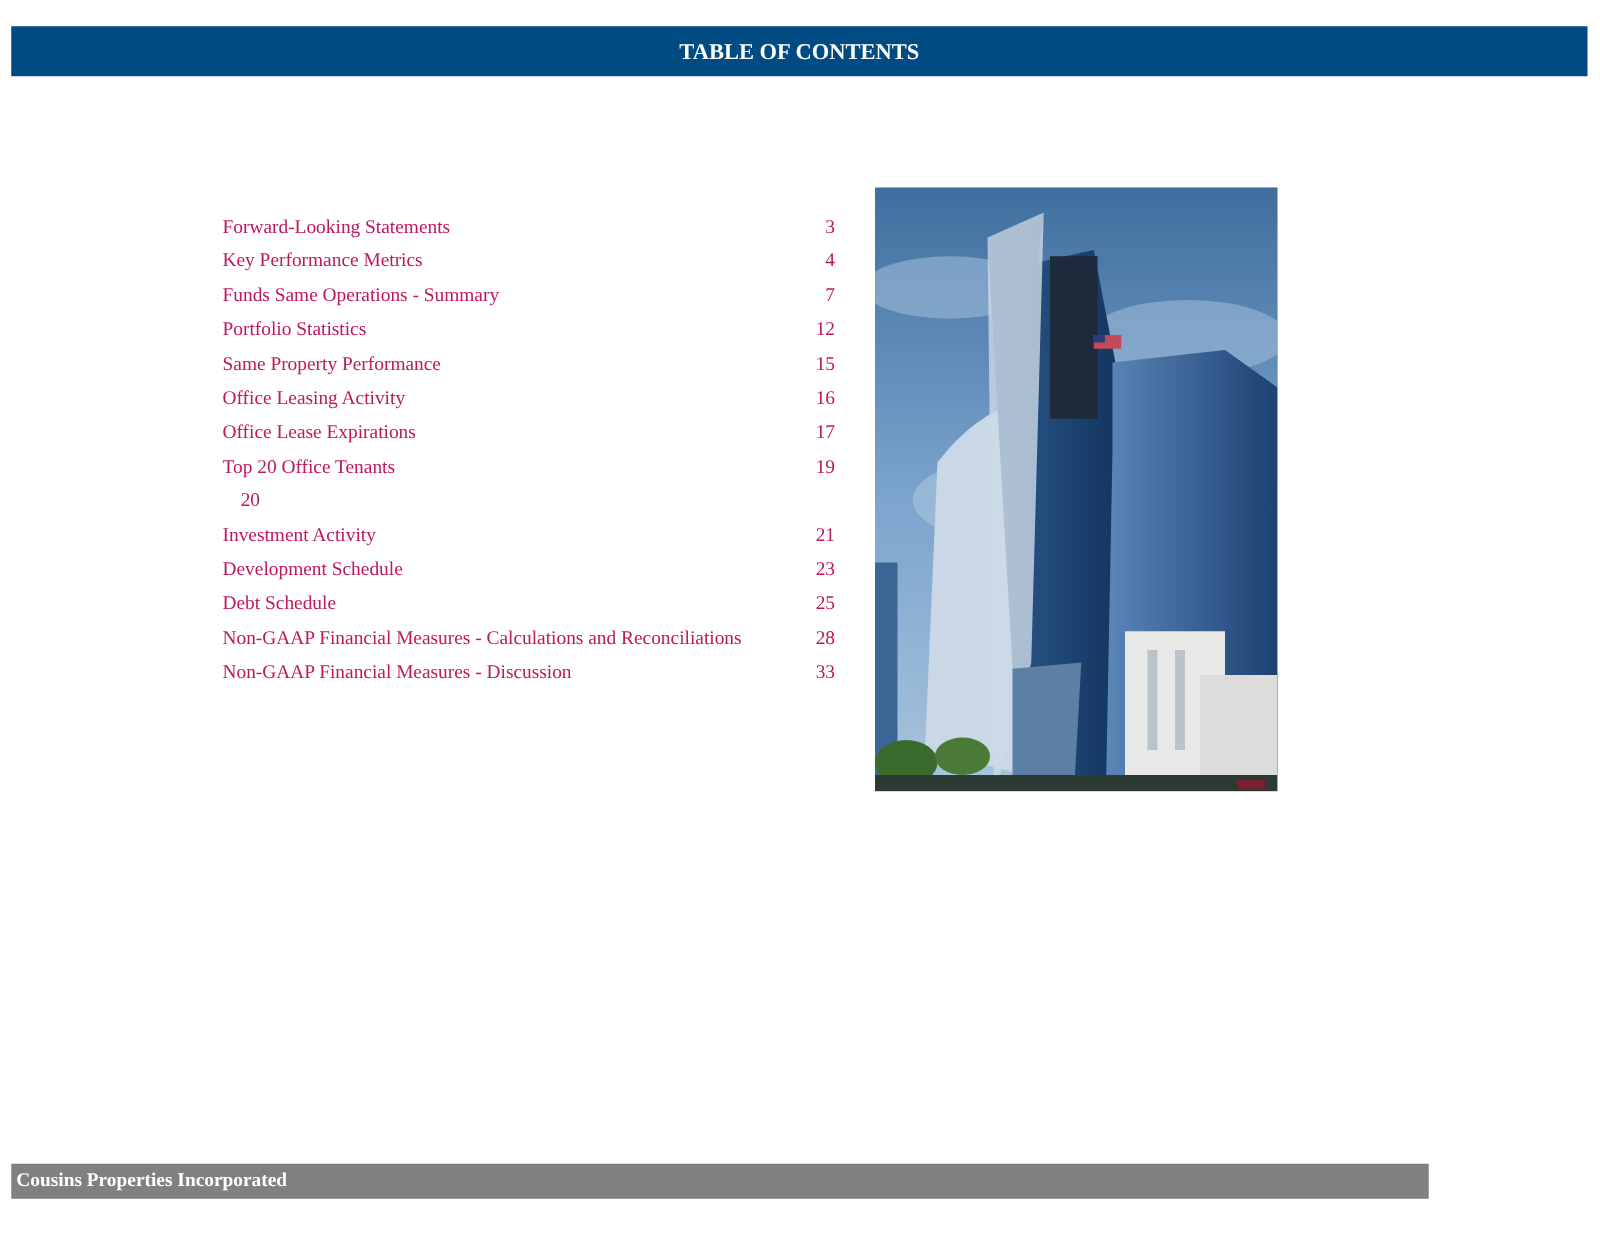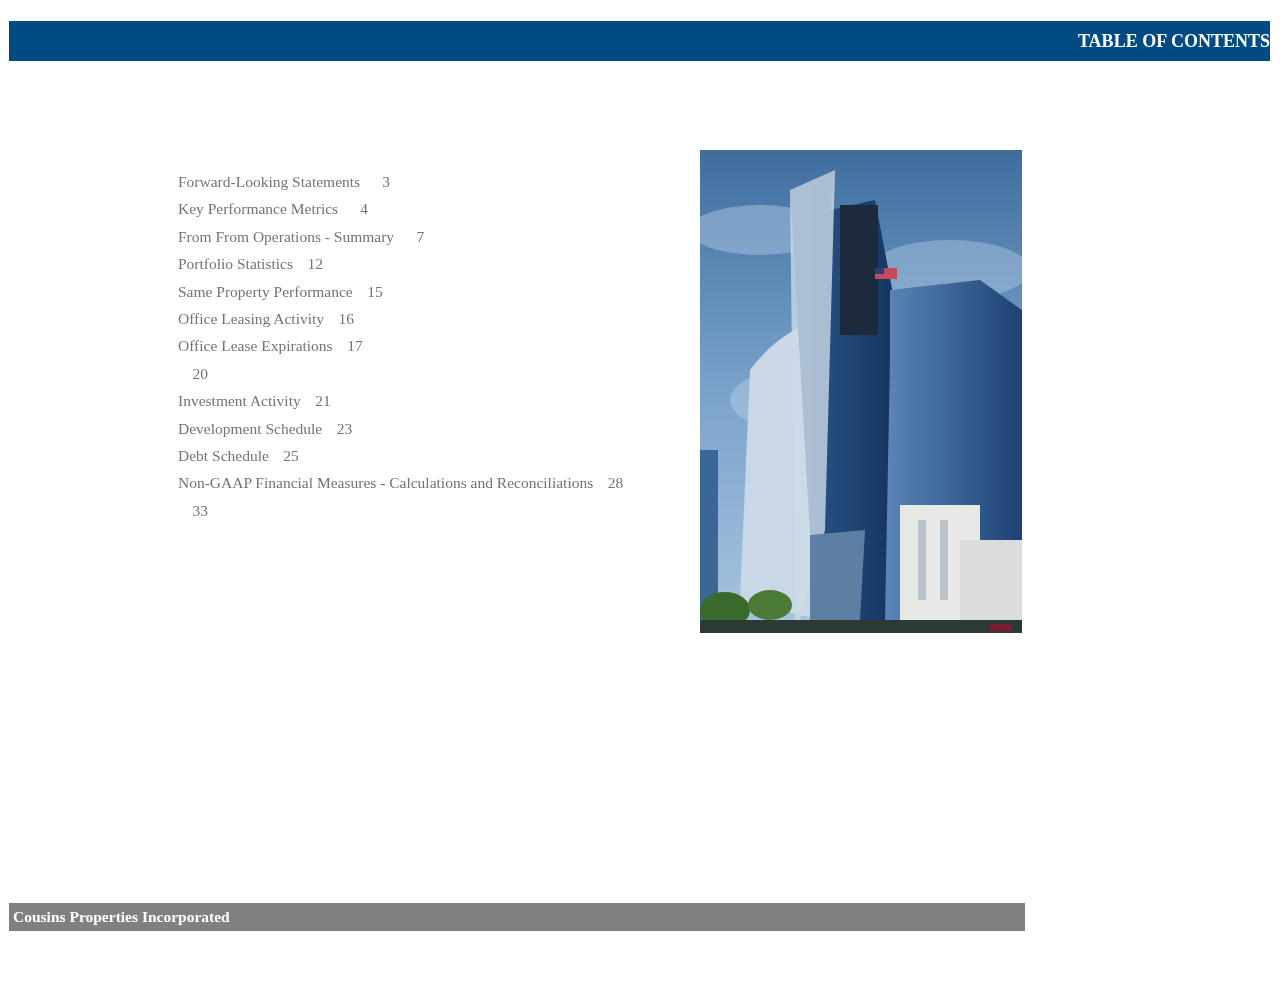--- a/index.html
+++ b/index.html
@@ -1,29 +1,29 @@
 <!DOCTYPE html>
 <html><head>
 <meta charset="utf-8">
 <style>
   html, body { margin: 0; padding: 0; background: #ffffff; }
   body { width: 1280px; height: 989px; position: relative; overflow: hidden;
          font-family: "Liberation Serif", serif; }
   .header-bar { position: absolute; left: 9px; top: 21px; width: 1261px; height: 40px;
-                background: #004b82; color: #ffffff; text-align: right;
+                background: #004b82; color: #ffffff; text-align: center;
                 font-weight: bold; font-size: 18px; line-height: 40px; }
   .toc { position: absolute; left: 178px; top: 168px; width: 490px; }
-  .toc-row { display: flex; justify-content: flex-start; height: 27.4px; line-height: 27.4px;
-             font-size: 15.5px; color: #737373; cursor: pointer; }
+  .toc-row { display: flex; justify-content: space-between; height: 27.4px; line-height: 27.4px;
+             font-size: 15.5px; color: #be185d; cursor: pointer; }
   .toc-row .title { white-space: nowrap; }
   .toc-row .page { text-align: right; min-width: 30px; }
   .photo { position: absolute; left: 700px; top: 150px; width: 322px; height: 483px;
            overflow: hidden; background: #4f7eb1; }
   .photo svg { display: block; }
-  .footer-bar { position: absolute; left: 9px; top: 903px; width: 1016px; height: 28px;
+  .footer-bar { position: absolute; left: 9px; top: 931px; width: 1134px; height: 28px;
                 background: #808080; color: #ffffff; font-weight: bold; font-size: 15.5px;
                 line-height: 28px; display: flex; justify-content: space-between; }
   .footer-bar span { padding: 0 4px; }
 </style>
 </head>
 <body>
 
 <div class="header-bar">
   <span>TABLE OF CONTENTS</span>
 </div>
@@ -31,38 +31,42 @@
 <div class="toc">
   <div class="toc-row">
       <span class="title">Forward-Looking Statements</span>
       <span class="page">3</span>
     </div>
   <div class="toc-row">
       <span class="title">Key Performance Metrics</span>
       <span class="page">4</span>
     </div>
   <div class="toc-row">
-      <span class="title">From From Operations - Summary</span>
+      <span class="title">Funds Same Operations - Summary</span>
       <span class="page">7</span>
     </div>
   <div class="toc-row">
       <span class="title">Portfolio Statistics</span>
       <span class="page">12</span>
     </div>
   <div class="toc-row">
       <span class="title">Same Property Performance</span>
       <span class="page">15</span>
     </div>
   <div class="toc-row">
       <span class="title">Office Leasing Activity</span>
       <span class="page">16</span>
     </div>
   <div class="toc-row">
       <span class="title">Office Lease Expirations</span>
       <span class="page">17</span>
+    </div>
+  <div class="toc-row">
+      <span class="title">Top 20 Office Tenants</span>
+      <span class="page">19</span>
     </div>
   <div class="toc-row">
       <span class="page">20</span>
     </div>
   <div class="toc-row">
       <span class="title">Investment Activity</span>
       <span class="page">21</span>
     </div>
   <div class="toc-row">
       <span class="title">Development Schedule</span>
@@ -70,20 +74,21 @@
     </div>
   <div class="toc-row">
       <span class="title">Debt Schedule</span>
       <span class="page">25</span>
     </div>
   <div class="toc-row">
       <span class="title">Non-GAAP Financial Measures - Calculations and Reconciliations</span>
       <span class="page">28</span>
     </div>
   <div class="toc-row">
+      <span class="title">Non-GAAP Financial Measures - Discussion</span>
       <span class="page">33</span>
     </div>
 </div>
 
 <div class="photo">
   <svg width="322" height="483" viewBox="0 0 322 483">
     <defs>
       <linearGradient id="sky" x1="0" y1="0" x2="0" y2="1">
         <stop offset="0" stop-color="#3f6e9e"></stop>
         <stop offset="0.5" stop-color="#7aa3cc"></stop>

